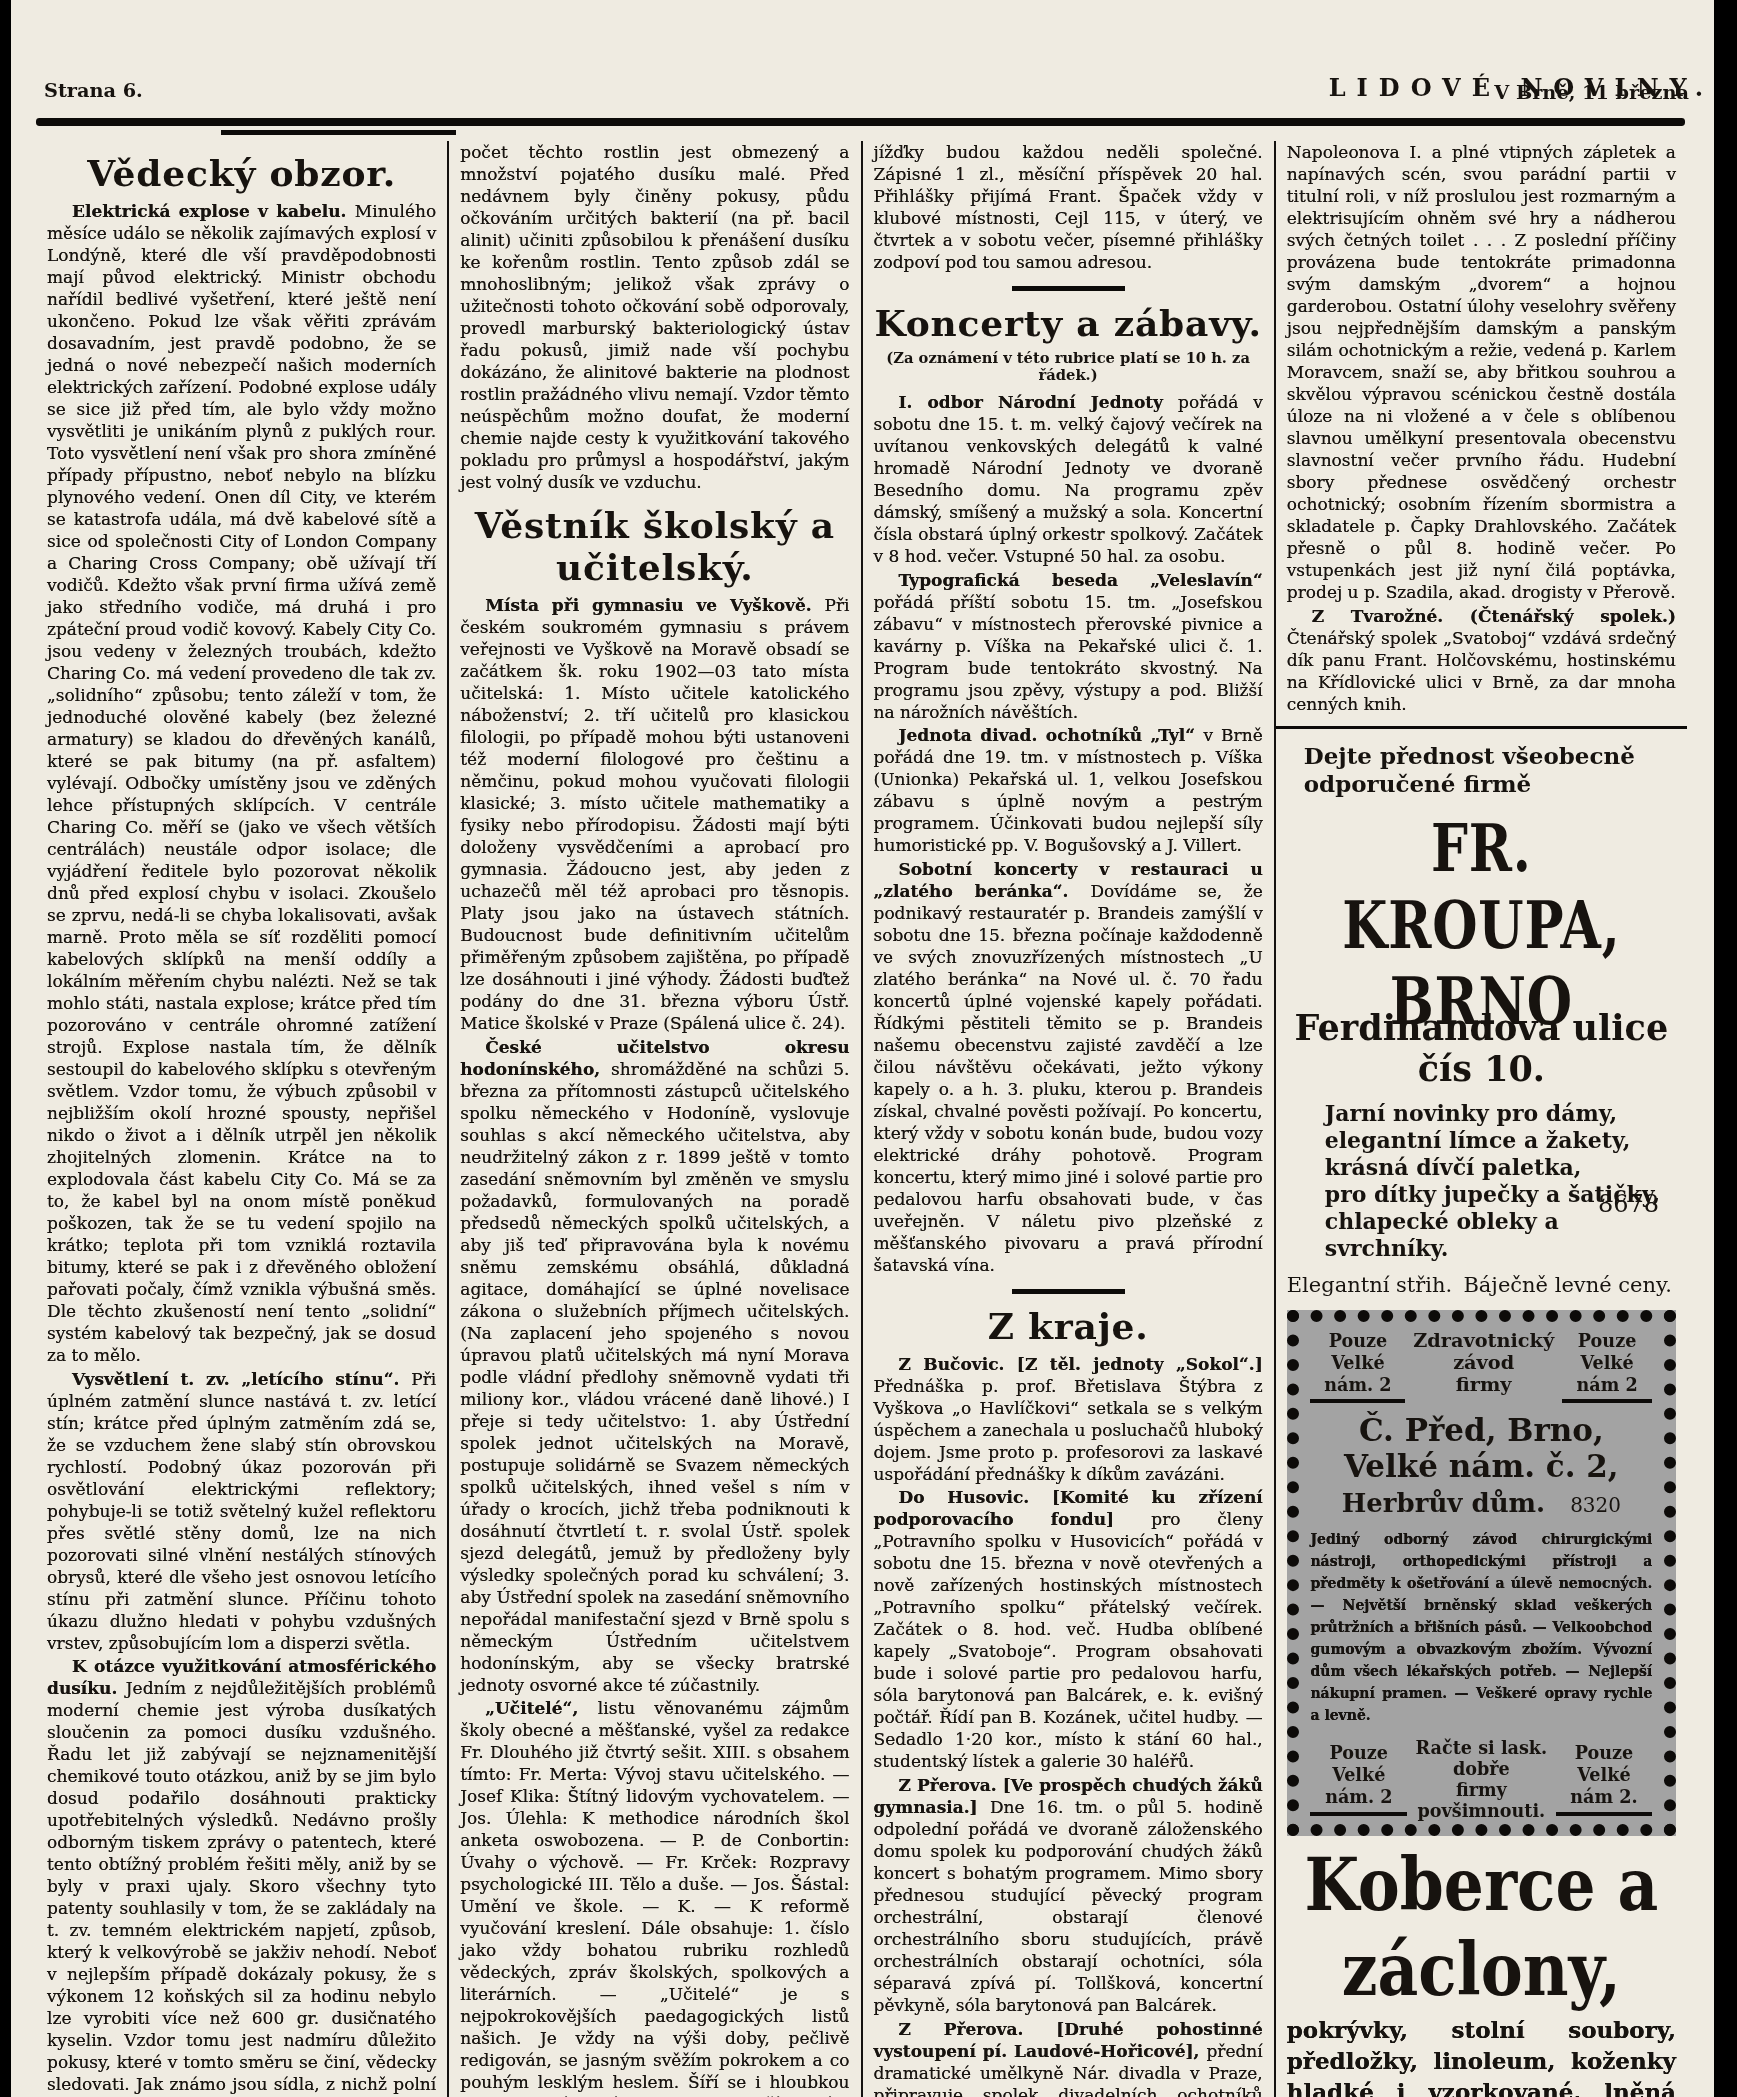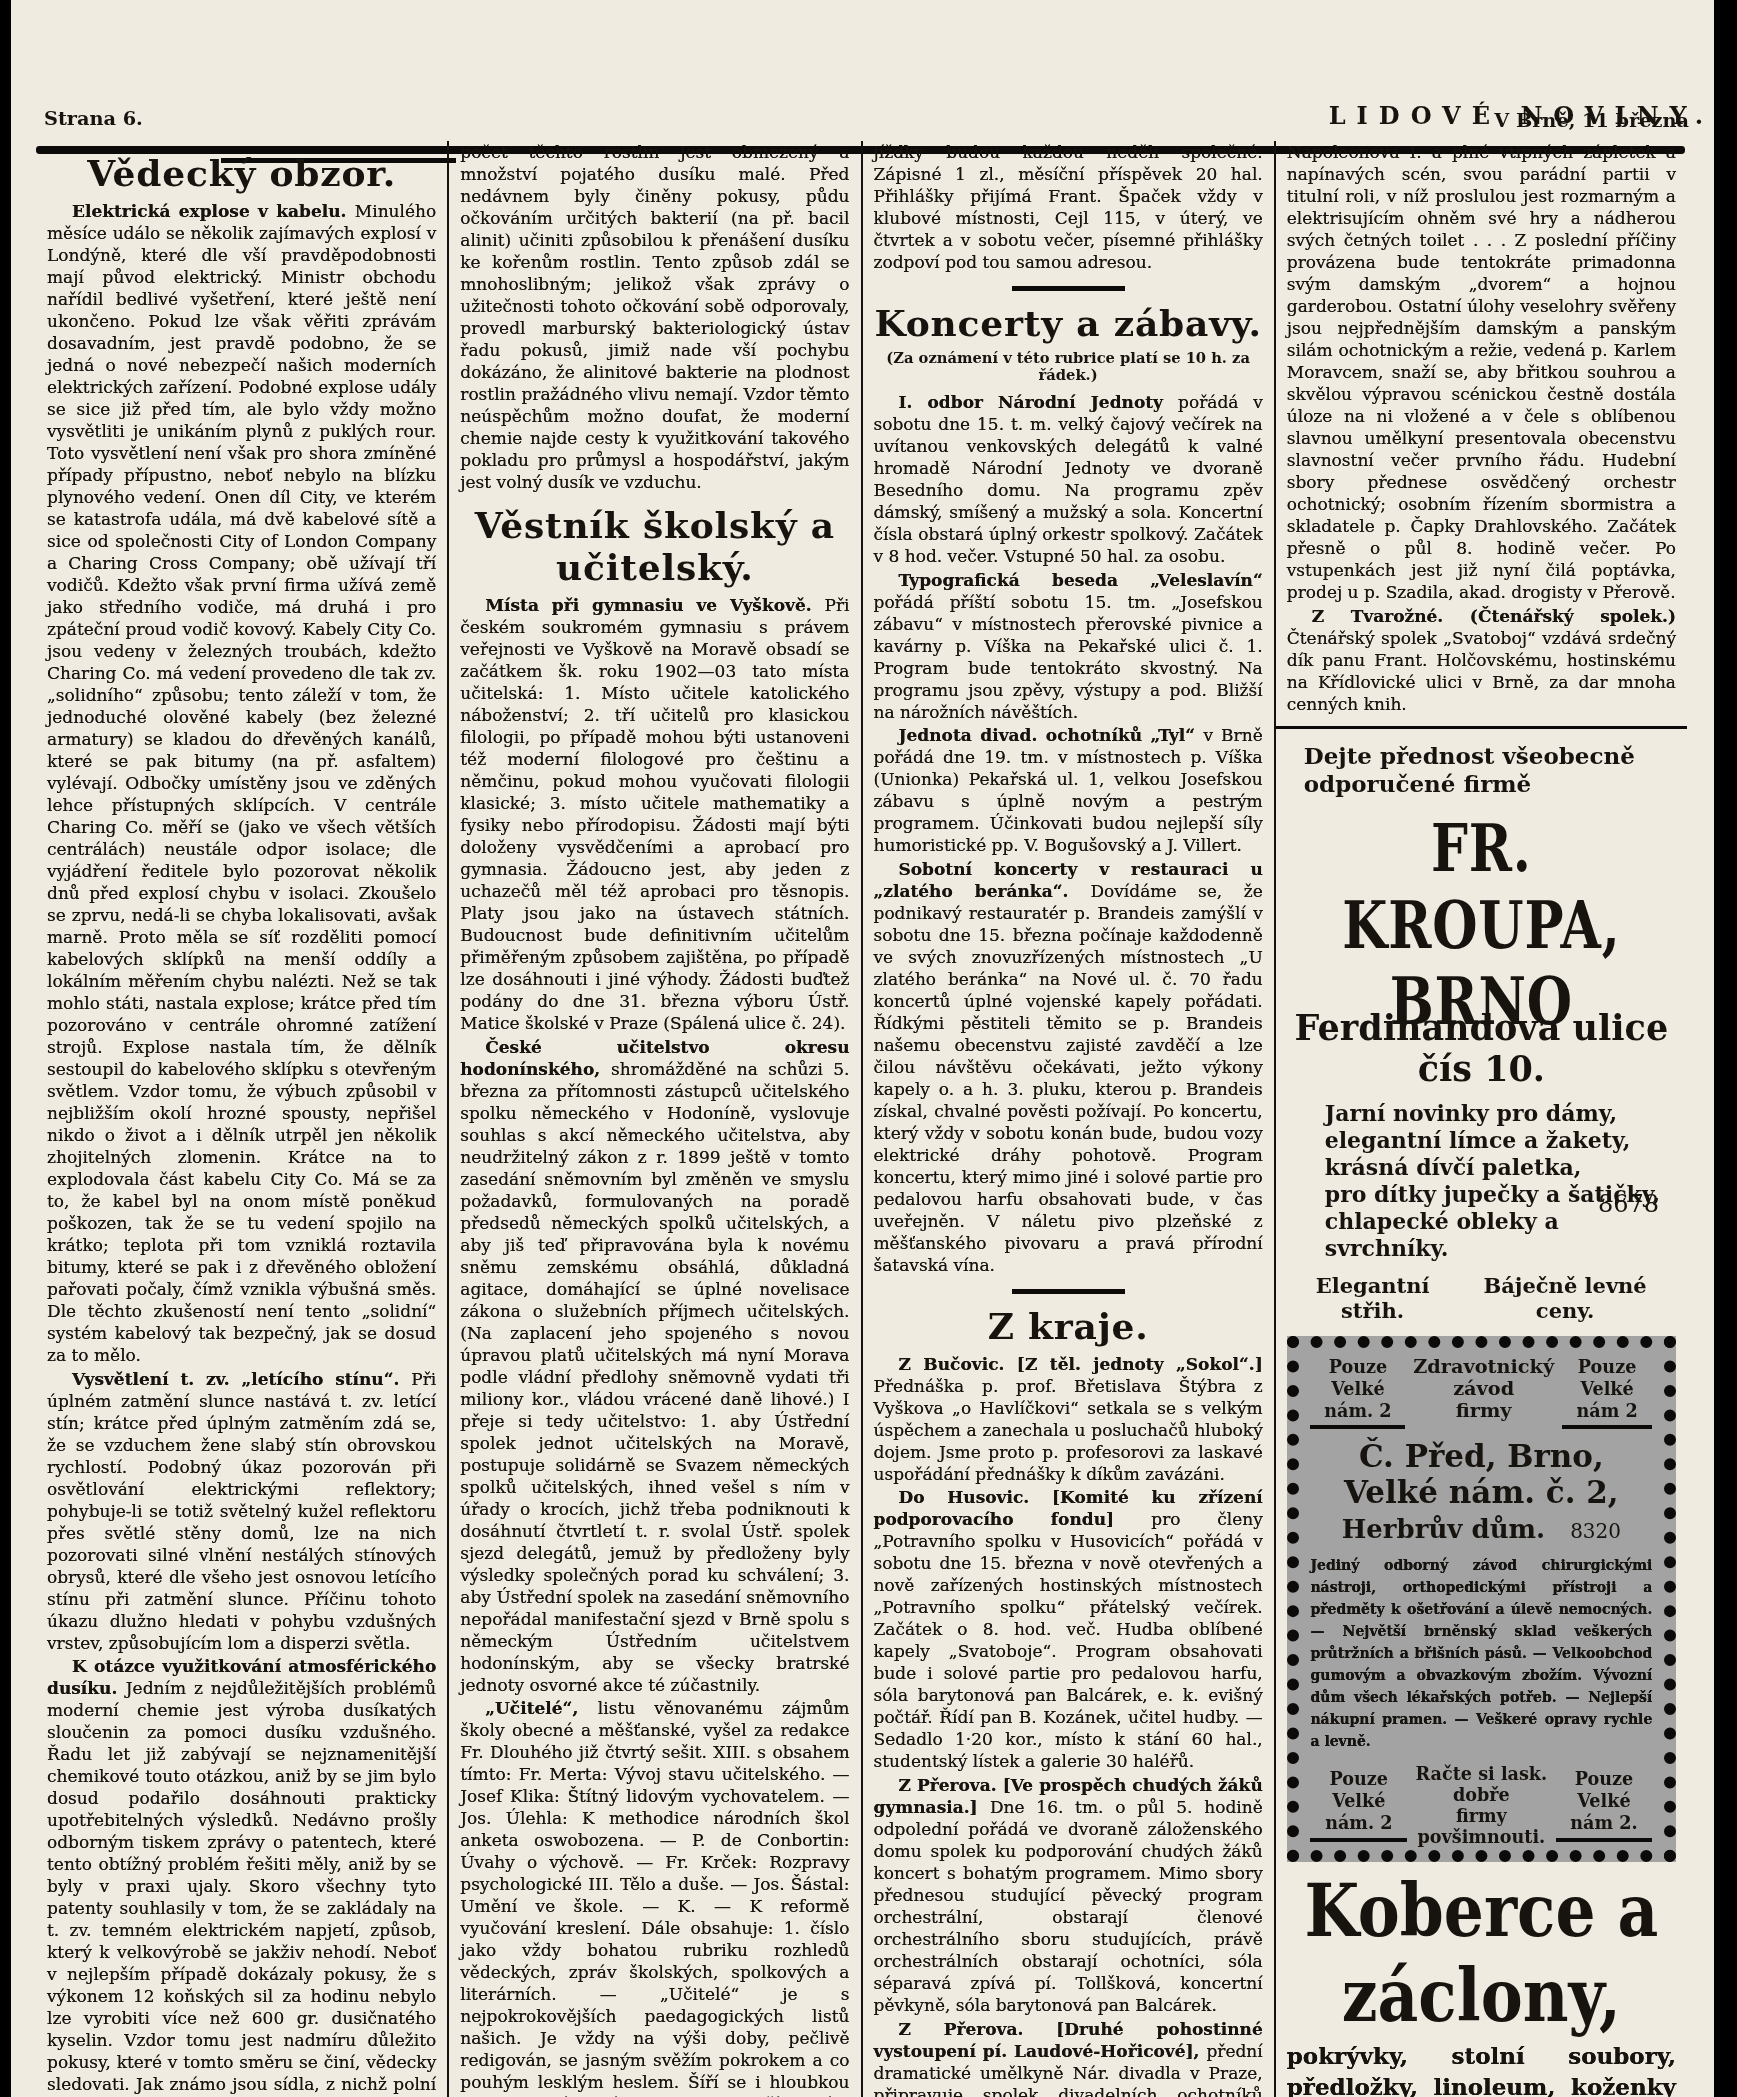--- a/index.html
+++ b/index.html
@@ -1,19 +1,19 @@
 <!DOCTYPE html>
 <html style="font-size:6.7px"><head>
 <meta charset="utf-8">
 <style>
   html,body{margin:0;padding:0;background:#000;}
   body{width:1738px;height:2599px;position:relative;font-family:"DejaVu Serif","Liberation Serif",serif;color:#17130f;}
   .scan{position:absolute;left:11px;top:0;right:24px;bottom:47px;background:#efebe1;overflow:hidden;}
   
-  .header{position:relative;height:154px;}
+  .header{position:relative;height:126px;}
   .hdr-page{position:absolute;left:33px;bottom:24px;font-size:19.3px;font-weight:bold;}
   .hdr-title{position:absolute;left:0;right:0;bottom:24px;text-align:right;font-size:24px;font-weight:bold;letter-spacing:11px;}
   .hdr-date{position:absolute;right:25px;bottom:22px;font-size:19.3px;font-weight:bold;}
   .head-rule{position:absolute;left:25px;right:29px;bottom:0;height:7.6px;background:#0d0b09;border-radius:3.4px;}
   .head-rule2{position:absolute;left:185px;bottom:-9.2px;width:235px;height:5px;background:#0d0b09;}
   
   .content{position:absolute;left:25px;right:27px;top:141px;height:2114px;display:flex;}
   .col{flex:1 1 0;padding:0 11px;overflow:hidden;border-right:2.1px solid #141210;}
   .col:last-child{border-right:none;}
   .h1{font-size:36px;font-weight:bold;text-align:center;margin:11px 0 5.9px 0;letter-spacing:0.8px;}
@@ -23,21 +23,21 @@
   .divider{width:113px;height:5px;background:#0d0b09;margin:12.6px auto 11px auto;}
   .divider:after{content:"";display:block;width:50px;height:2.9px;background:#0d0b09;margin:2.1px auto 0 auto;}
   
   .ad-sep{height:3.8px;background:#0d0b09;margin:11px -11px 12.6px -11px;}
   .ad-intro{font-size:23px;font-weight:bold;line-height:28px;margin:2.5px 17px;}
   .ad-kroupa-title{font-size:52px;font-weight:bold;text-align:center;letter-spacing:0.8px;margin:11.7px 0 2.5px 0;transform:scaleY(1.25);transform-origin:top;}
   .ad-kroupa-sub{font-size:35px;font-weight:bold;text-align:center;margin:14.3px 0 11px 0;}
   .ad-kroupa-body{position:relative;margin:0 0 0 38px;}
   .ad-kroupa-lines{font-size:22px;font-weight:bold;line-height:27px;white-space:pre-line;}
   .ad-kroupa-num{position:absolute;right:17px;top:71px;font-size:24px;margin-top:19px;}
-  .ad-kroupa-foot{display:flex;justify-content:space-between;font-size:21px;font-weight:bold;margin:11px 4.2px 12.6px 0;text-align:center;}
+  .ad-kroupa-foot{display:flex;justify-content:space-between;font-size:21px;font-weight:normal;margin:11px 4.2px 12.6px 0;text-align:center;}
   .ad-cihak{border:12.6px dotted #0d0b09;background:#a3a3a3;padding:8.4px 11.7px 3.4px 11.7px;margin:4.2px 0 15px 0;}
   .cihak-head{display:flex;justify-content:space-between;align-items:flex-start;}
   .cihak-corner{font-size:17.6px;font-weight:bold;text-align:center;white-space:pre-line;border-bottom:4.2px solid #0d0b09;padding-bottom:3.4px;line-height:22px;}
   .cihak-center{font-size:19.3px;font-weight:bold;text-align:center;white-space:pre-line;line-height:22px;}
   .cihak-title{font-size:31px;font-weight:bold;text-align:center;margin:8.4px 0 4.2px 0;}
   .cihak-sub{font-size:26px;font-weight:bold;text-align:center;margin-bottom:10px;}
   .cihak-num{font-size:20px;font-weight:normal;margin-left:25px;}
   .cihak-body{font-size:14px;font-weight:bold;line-height:22px;text-align:justify;text-shadow:0 0 0.4px #000;}
   .cihak-foot{display:flex;justify-content:space-between;align-items:center;margin-top:11px;}
   .cihak-footc{font-size:17.6px;font-weight:bold;text-align:center;white-space:pre-line;line-height:21px;}

